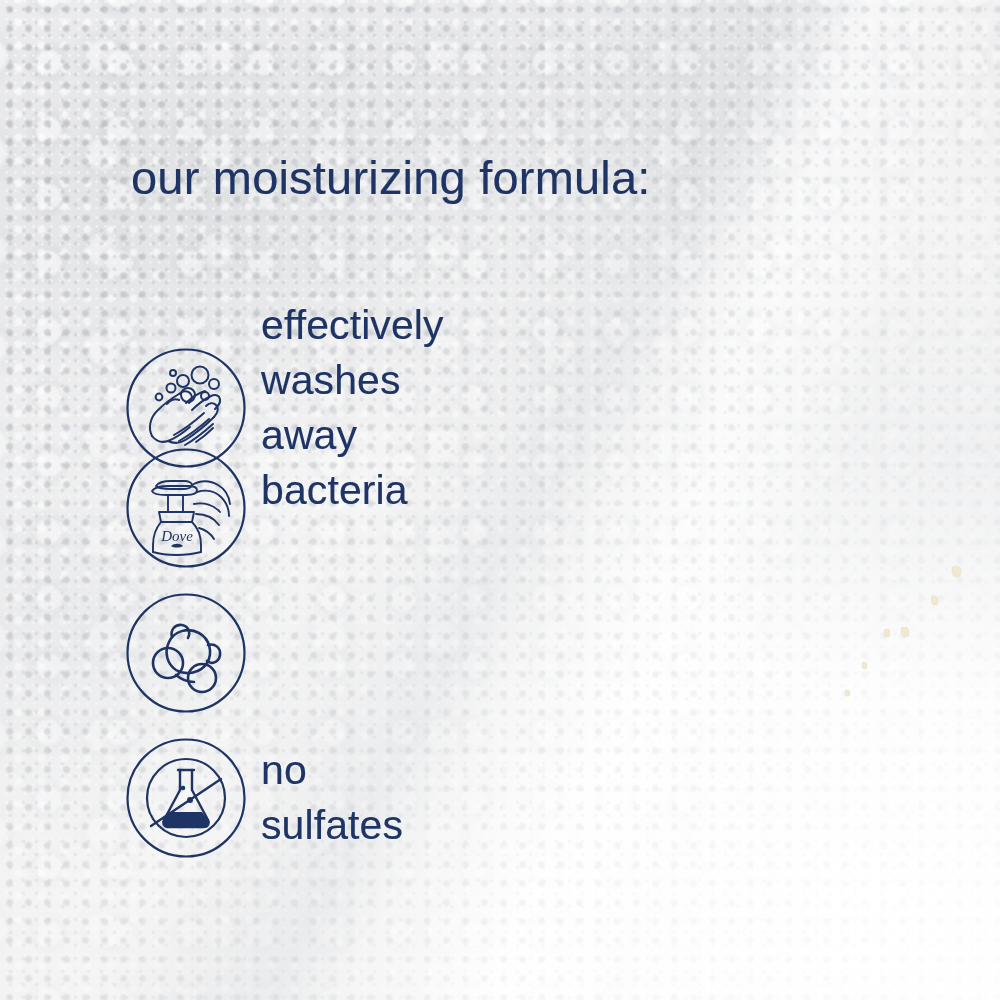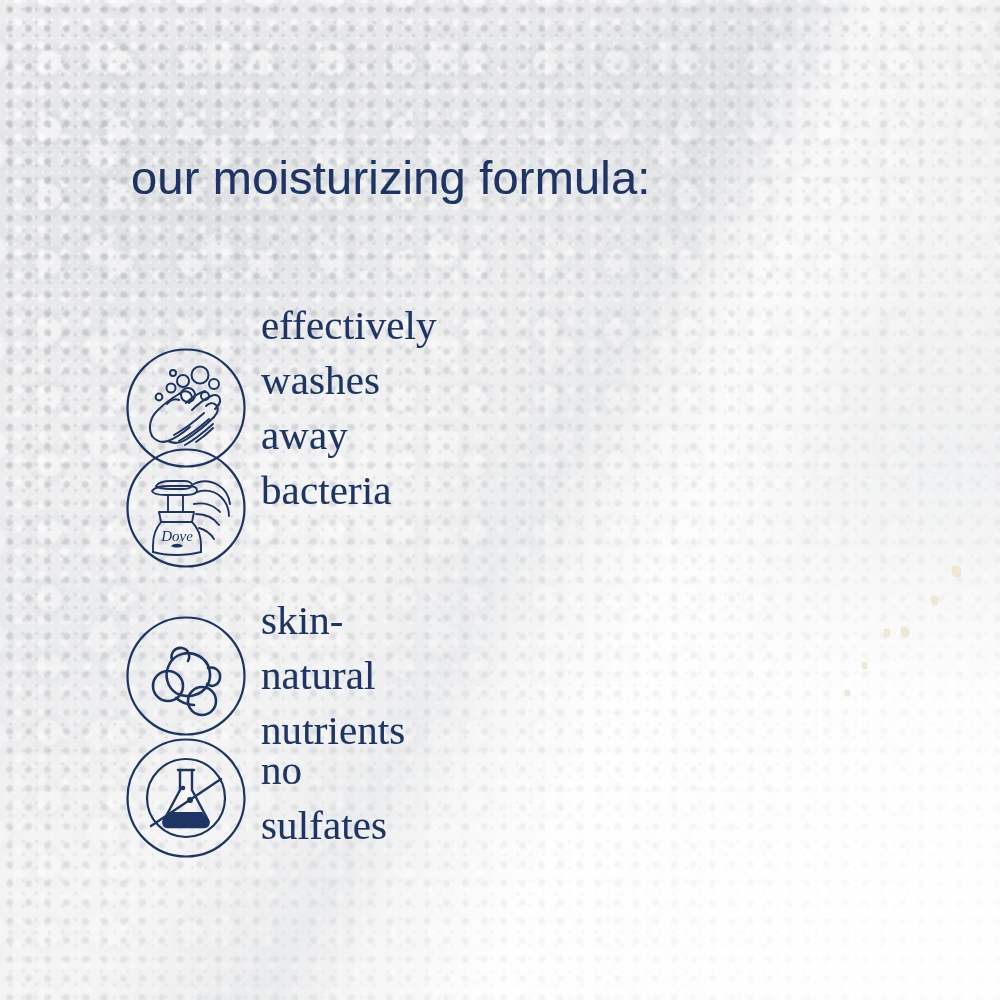--- a/index.html
+++ b/index.html
@@ -126,21 +126,20 @@
   }
   .feature-icon svg { display: block; }
   .feature-text {
     margin-left: 15px;
     font-size: 41px;
     line-height: 55px;
     font-weight: 300;
     color: #1e3464;
     white-space: pre-line;
     letter-spacing: 0.1px;
-    font-family: Liberation Serif, serif;
     -webkit-text-stroke: 0.12px #1e3464;
   }
   .f0 { top: 298px; }
   .f1 { top: 448px; }
   .f2 { top: 593px; }
   .f3 { top: 738px; justify-content: flex-end; }
 </style>
 </head>
 <body>
 
@@ -248,21 +247,20 @@
 
               <path d="M82 52 C89 50 95 55 94 62 C93 69 86 72 81 68"></path>
 
               <circle cx="42" cy="70" r="15"></circle>
               <circle cx="76" cy="85" r="14"></circle>
 
               <path d="M50 82 C56 87 62 89 68 89"></path>
             </g>
           </svg>
         </span>
-        <span class="feature-text">skin-natural nutrients</span>
       </div>
 
       <div class="feature f3">
         <span class="feature-icon">
           <svg viewBox="0 0 120 120" width="120" height="120" aria-hidden="true">
             <circle cx="60" cy="60" r="58.5" fill="none" stroke="#1e3464" stroke-width="2.2"></circle>
             <circle cx="60" cy="60" r="39" fill="none" stroke="#1e3464" stroke-width="2.2"></circle>
 
             <g fill="none" stroke="#1e3464" stroke-width="2.4" stroke-linecap="round" stroke-linejoin="round">
               <path d="M52 32 L68 32"></path>

